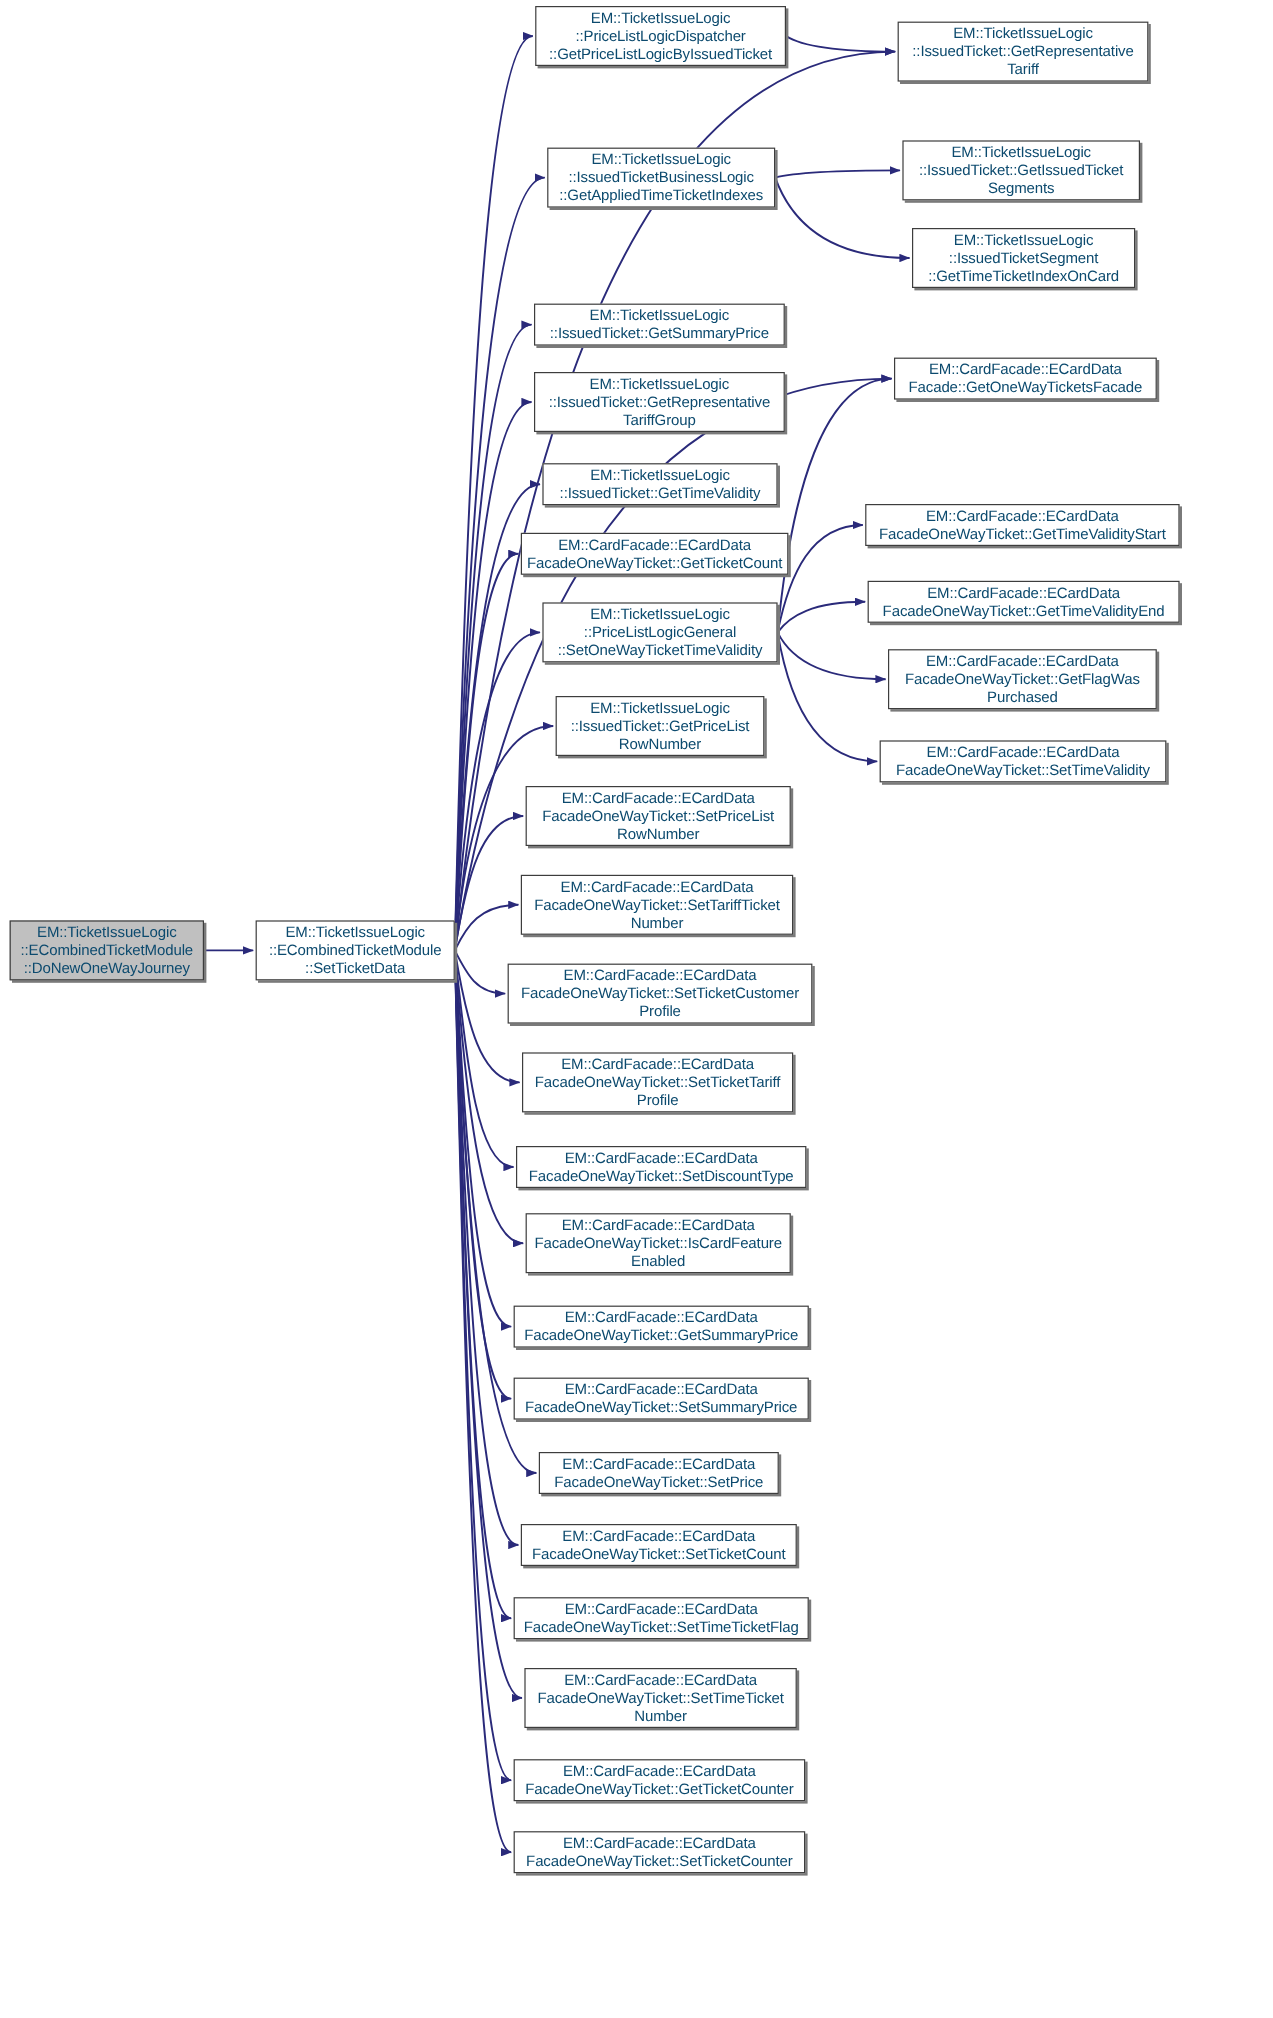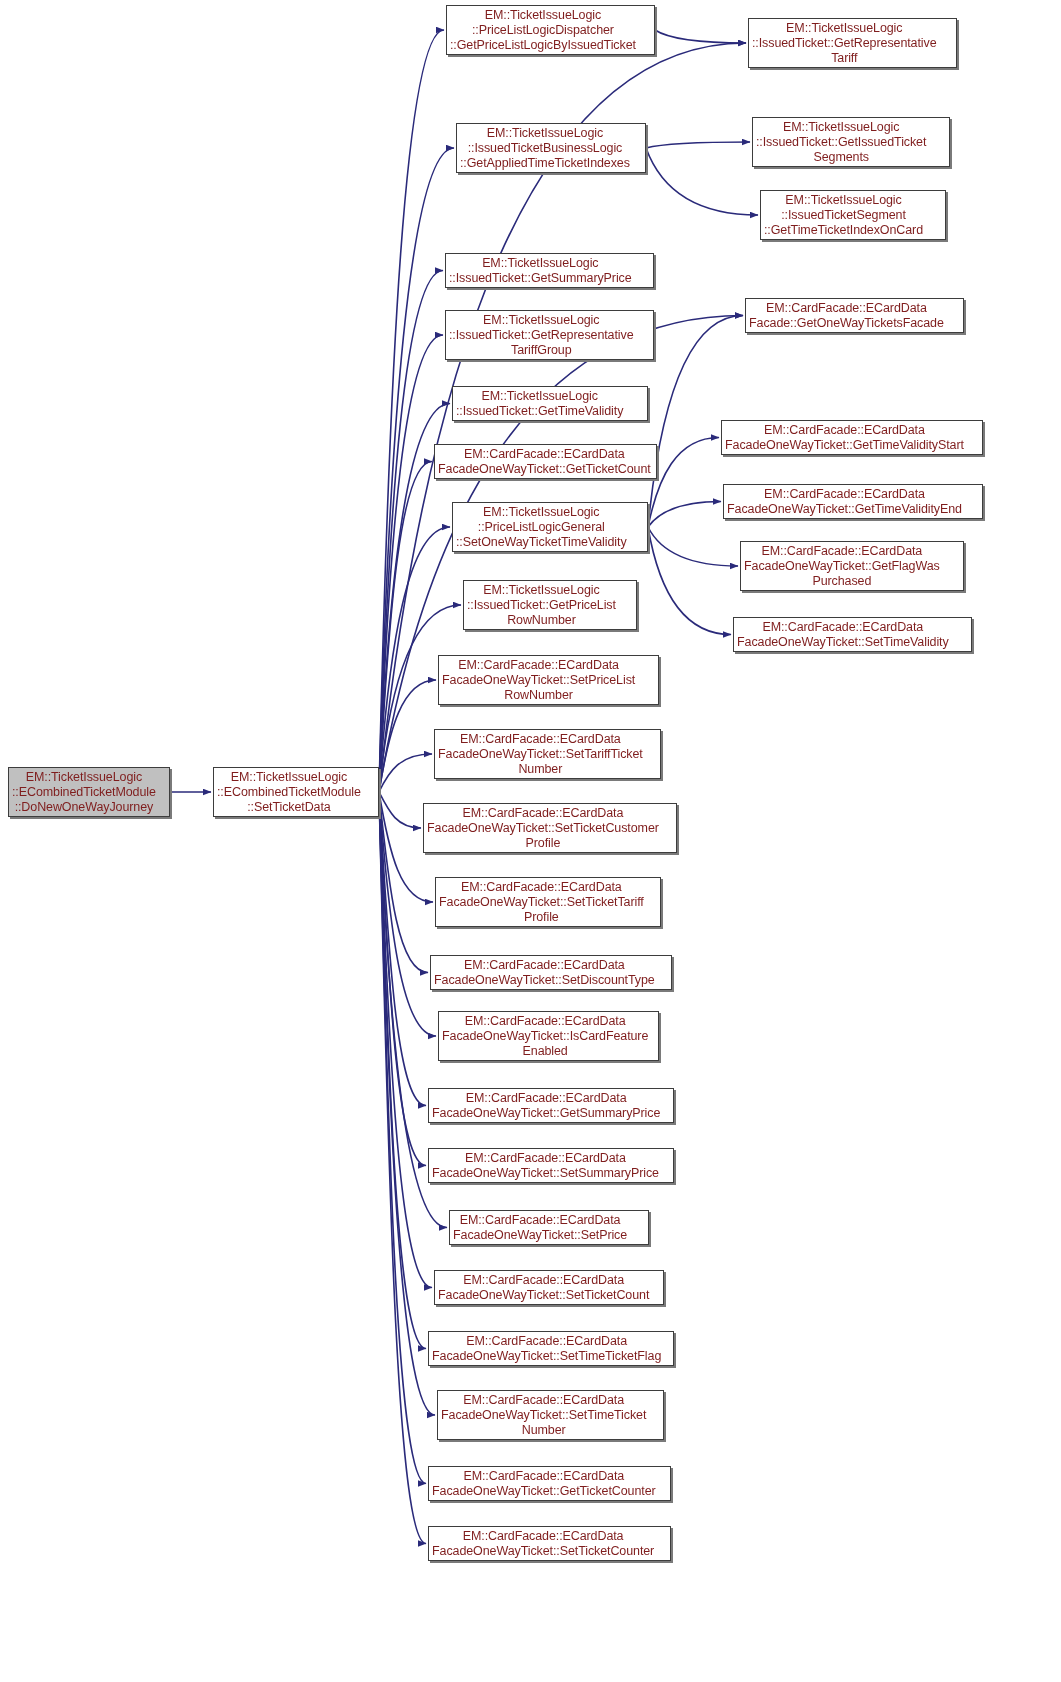--- a/index.html
+++ b/index.html
@@ -23,23 +23,23 @@
     height: 1682px;
   }
   .node-box {
     position: absolute;
     box-sizing: border-box;
     border: 1px solid #3d3d3d;
     background: #ffffff;
     box-shadow: 2px 2px 0 0 #7a7a7a;
     display: flex;
     align-items: center;
-    justify-content: flex-start;
+    justify-content: center;
     text-align: center;
-    color: #7f1d1d;
+    color: #0c4a6e;
     font-size: 12.5px;
     line-height: 15px;
     letter-spacing: -0.1px;
     padding: 0 3px;
     z-index: 5;
   }
   .node-box.root {
     background: #c0c0c0;
   }
   .node-label {

